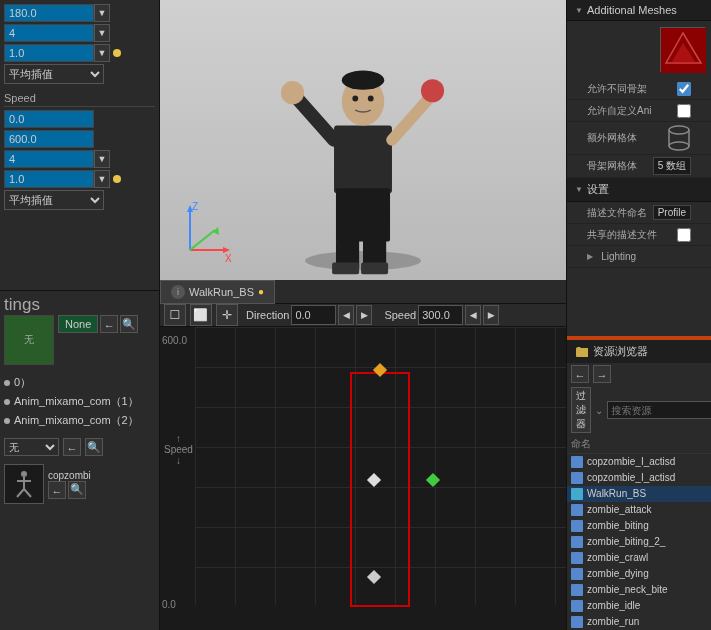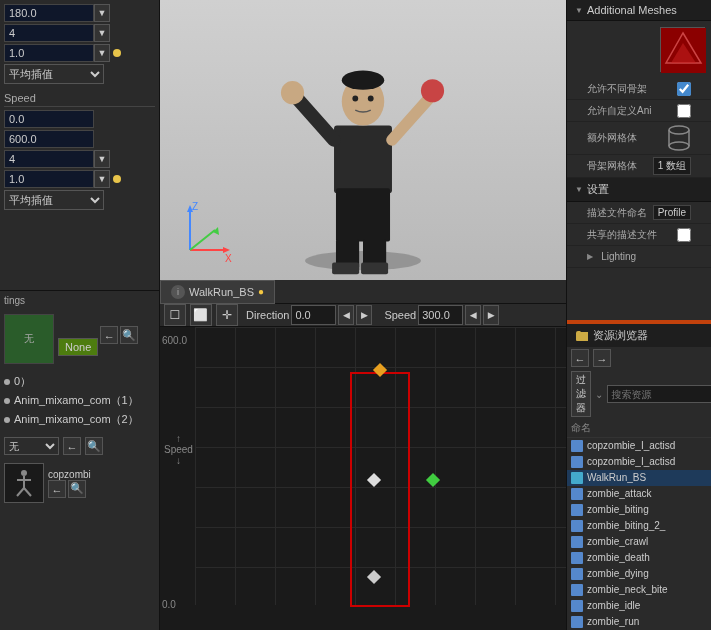--- a/index.html
+++ b/index.html
@@ -30,21 +30,21 @@
       padding: 4px;
     }
 
     .input-row {
       display: flex;
       align-items: center;
       margin-bottom: 2px;
     }
 
     .num-input {
-      background: #0f172a;
+      background: #0369a1;
       border: 1px solid #444;
       color: #ccc;
       font-size: 11px;
       width: 90px;
       height: 18px;
       padding: 0 4px;
     }
 
     .spin-btn {
       background: #333;
@@ -91,45 +91,44 @@
     }
 
     .sidebar-bottom {
       height: 340px;
       border-top: 1px solid #111;
       padding: 4px;
     }
 
     .tings-label {
       color: #aaa;
-      font-size: 10px;
-      margin-bottom: 8px;
+      font-size: 17px;
+      margin-bottom: 0;
     }
 
     .green-swatch {
       width: 50px;
       height: 50px;
       background: #2a5c2a;
       border: 1px solid #444;
       display: flex;
       align-items: center;
       justify-content: center;
       color: #aaa;
       font-size: 10px;
       margin-bottom: 4px;
     }
 
     .none-btn {
-      background: #4d7c0f;
+      background: #14532d;
       border: 1px solid #555;
       color: #ccc;
       font-size: 11px;
       padding: 2px 6px;
       cursor: pointer;
-      margin-top: 24px;
     }
 
     .list-item-row {
       display: flex;
       align-items: center;
       padding: 2px 0;
       font-size: 11px;
       color: #ccc;
     }
 
@@ -782,21 +781,21 @@
     <svg width="24" height="28" viewBox="0 0 24 28">
       <ellipse cx="12" cy="6" rx="10" ry="4" fill="none" stroke="#888" stroke-width="1.5"></ellipse>
       <line x1="2" y1="6" x2="2" y2="22" stroke="#888" stroke-width="1.5"></line>
       <line x1="22" y1="6" x2="22" y2="22" stroke="#888" stroke-width="1.5"></line>
       <ellipse cx="12" cy="22" rx="10" ry="4" fill="none" stroke="#888" stroke-width="1.5"></ellipse>
     </svg>
   </div>
 
   <div class="right-prop-row">
     <span class="right-prop-label">骨架网格体</span>
-    <span class="right-prop-value">1 数组</span>
+    <span class="right-prop-value">5 数组</span>
   </div>
 
   <div class="right-section-header">
     <span class="triangle">▼</span>
     <span>设置</span>
   </div>
 
   <div class="right-prop-row">
     <span class="right-prop-label">描述文件命名</span>
     <span class="right-prop-value">Profile</span>
@@ -861,24 +860,20 @@
       <div class="asset-list-item">
         <div class="asset-icon"></div>
         <span>zombie_biting_2_</span>
       </div>
       <div class="asset-list-item">
         <div class="asset-icon"></div>
         <span>zombie_crawl</span>
       </div>
       <div class="asset-list-item">
         <div class="asset-icon"></div>
-        <span>zombie_death</span>
-      </div>
-      <div class="asset-list-item">
-        <div class="asset-icon"></div>
         <span>zombie_dying</span>
       </div>
       <div class="asset-list-item">
         <div class="asset-icon"></div>
         <span>zombie_neck_bite</span>
       </div>
       <div class="asset-list-item">
         <div class="asset-icon"></div>
         <span>zombie_idle</span>
       </div>

